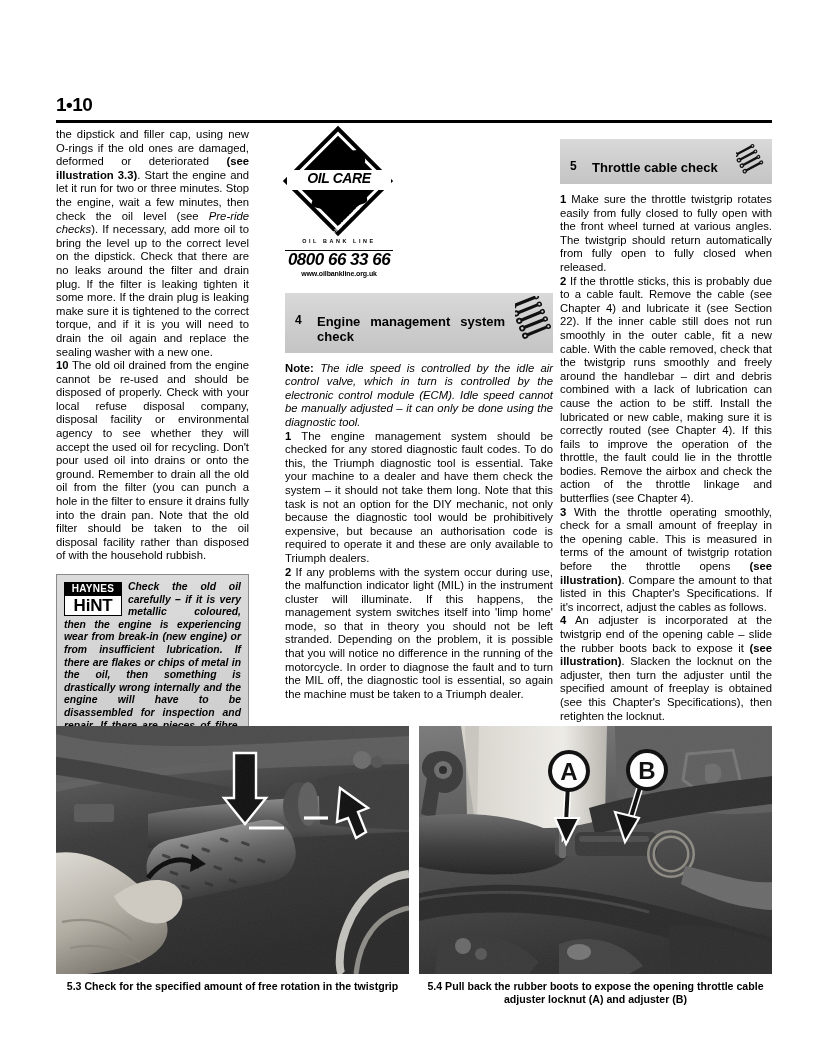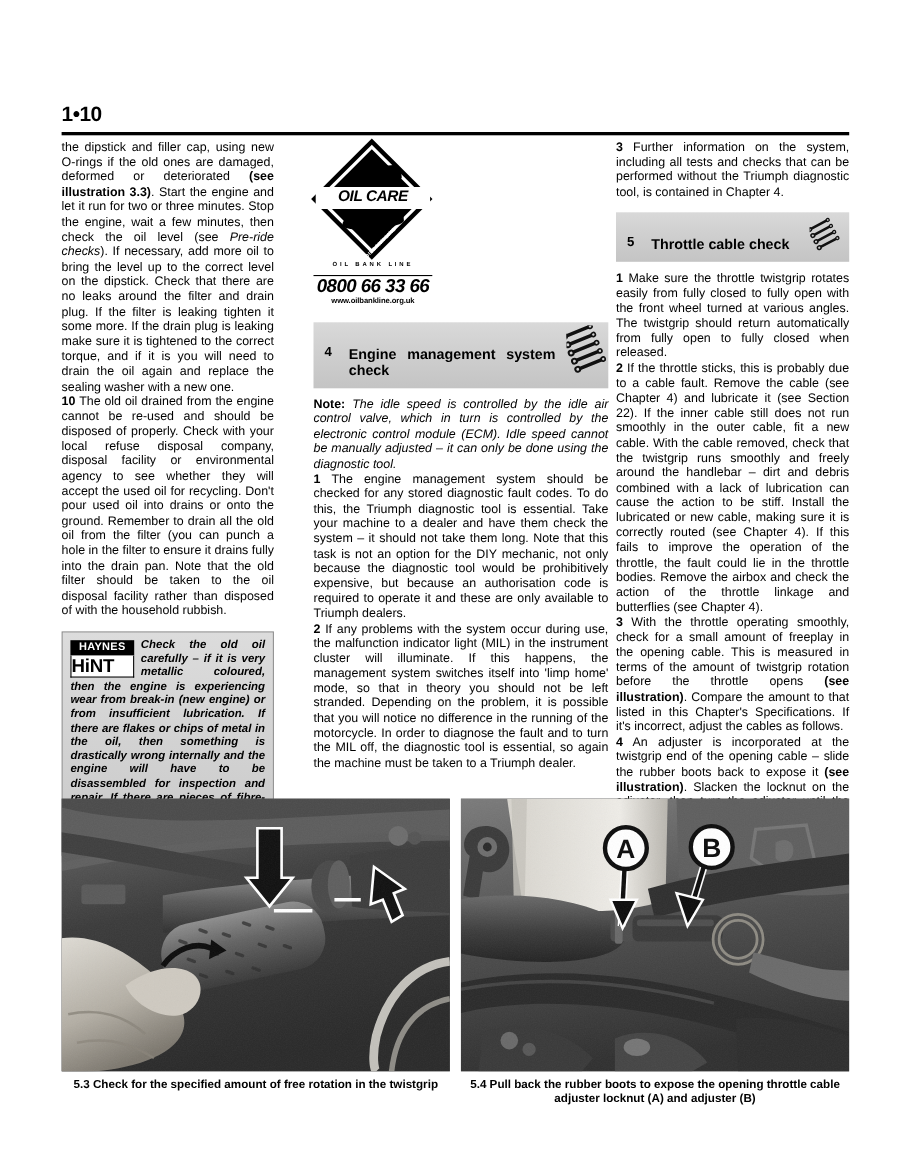--- a/index.html
+++ b/index.html
@@ -238,20 +238,21 @@
     text-align: center;
     letter-spacing: 0.3px;
     line-height: 12px;
     padding: 1px 0 1px 0;
   }
   .hint-hintword {
     background: #fff;
     color: #000;
     font-size: 17px;
     font-weight: 700;
+    text-align: center;
     line-height: 19px;
     letter-spacing: -0.2px;
     border: 1px solid #000;
     border-top: none;
   }
   .hint-text {
     font-size: 10.4px;
     line-height: 12.6px;
     font-weight: 700;
     font-style: italic;
@@ -390,21 +391,20 @@
 
     <p><b>Note:</b><i> The idle speed is controlled by the idle air control valve, which in turn is controlled by the electronic control module (ECM). Idle speed cannot be manually adjusted – it can only be done using the diagnostic tool.</i></p>
 
     <p><span class="numlead">1</span> <span>The engine management system should be checked for any stored diagnostic fault codes. To do this, the Triumph diagnostic tool is essential. Take your machine to a dealer and have them check the system – it should not take them long. Note that this task is not an option for the DIY mechanic, not only because the diagnostic tool would be prohibitively expensive, but because an authorisation code is required to operate it and these are only available to Triumph dealers.</span></p>
 
     <p><span class="numlead">2</span> <span>If any problems with the system occur during use, the malfunction indicator light (MIL) in the instrument cluster will illuminate. If this happens, the management system switches itself into 'limp home' mode, so that in theory you should not be left stranded. Depending on the problem, it is possible that you will notice no difference in the running of the motorcycle. In order to diagnose the fault and to turn the MIL off, the diagnostic tool is essential, so again the machine must be taken to a Triumph dealer.</span></p>
   </div>
 
   <div class="col col-3">
 
-    <p><span class="numlead">3</span> <span>Further information on the system, including all tests and checks that can be performed without the Triumph diagnostic tool, is contained in Chapter 4.</span></p>
 
     <div class="section-head">
       <span class="sec-num">5</span><span class="sec-title">Throttle cable check</span>
       <span class="spanners">
         <svg viewBox="0 0 36 40" width="32" height="40" style="position:absolute;right:2px;top:2px">
           <g fill="#111" transform="rotate(-28 18 20)">
             <g>
               <rect x="6" y="2" width="22" height="2.6" rx="1"></rect>
               <circle cx="6.5" cy="3.3" r="2.6"></circle>
                 <circle cx="6.5" cy="3.3" r="1.1" fill="#cccccc"></circle>

